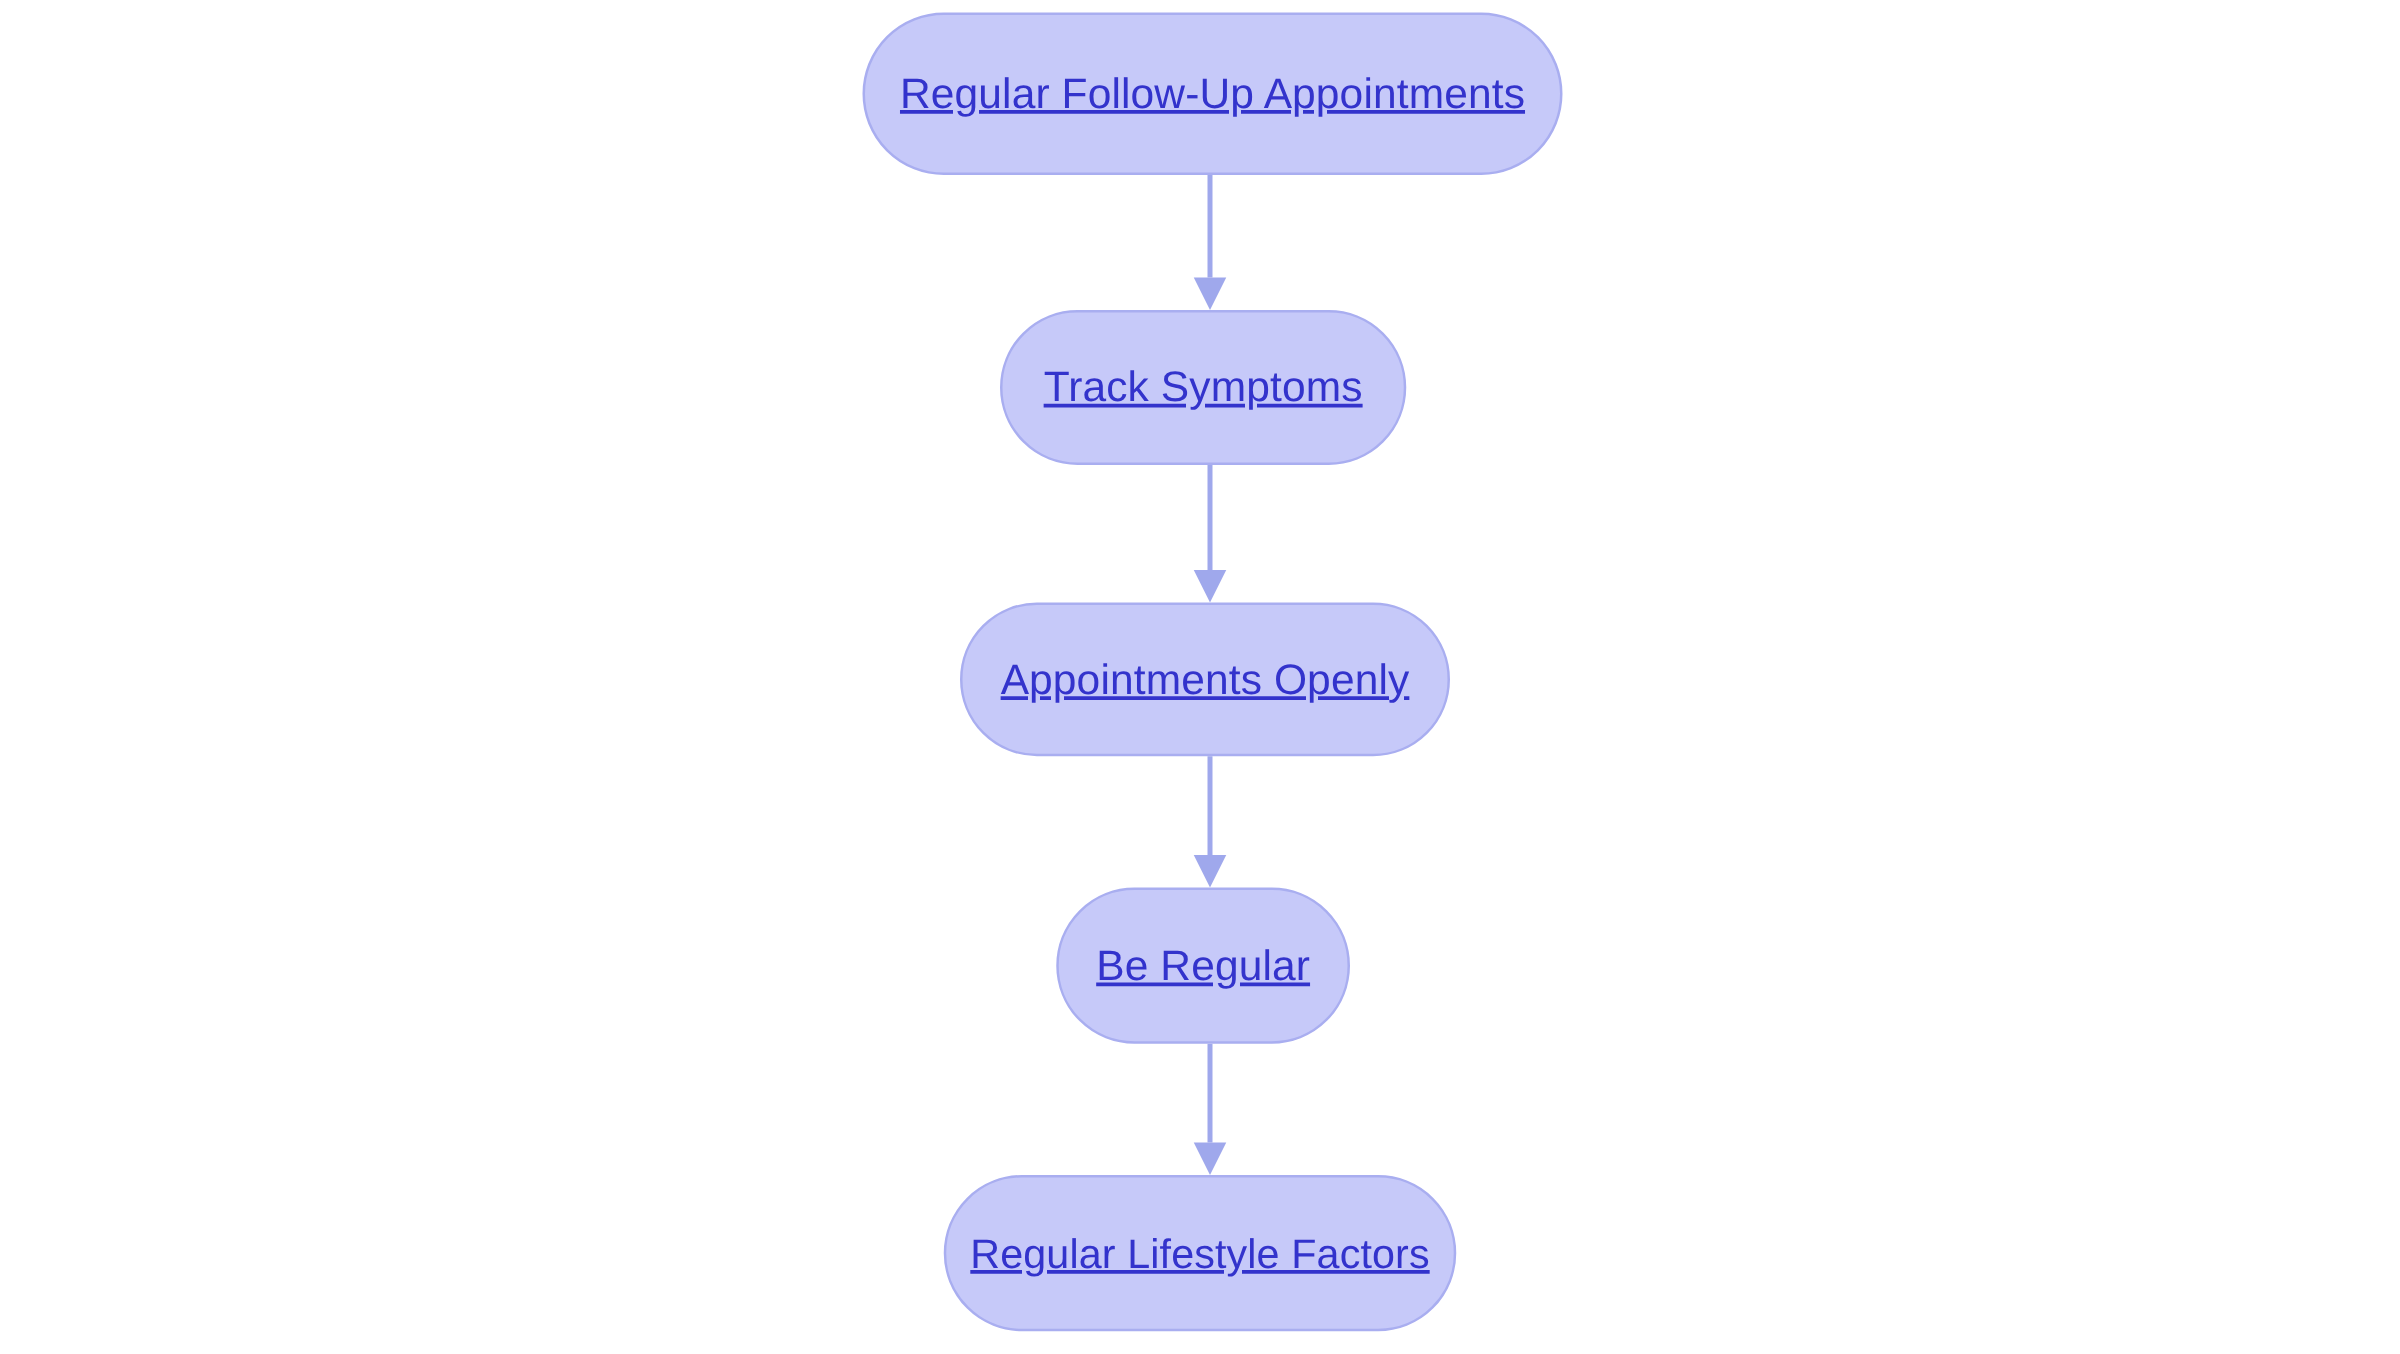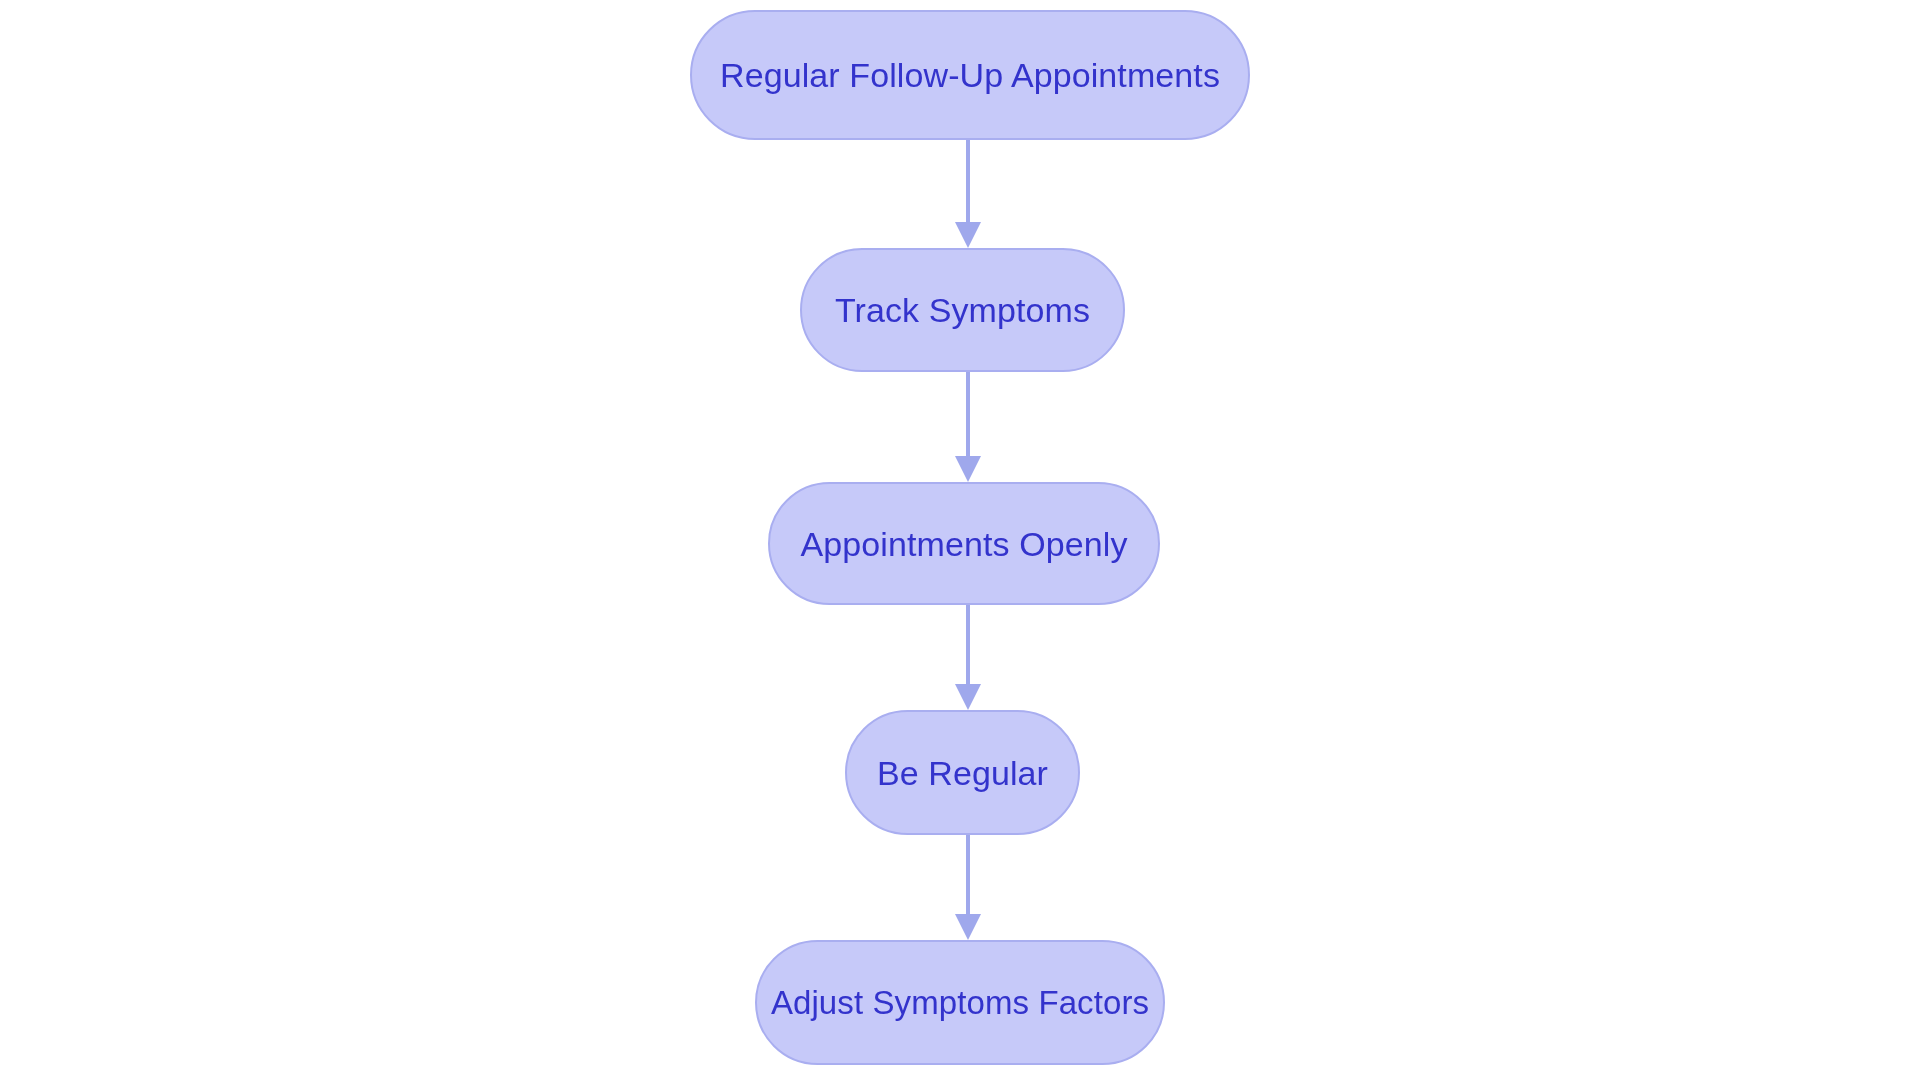--- a/index.html
+++ b/index.html
@@ -31,20 +31,21 @@
     background: #c6c9f9;
     border: 2px solid #a9aef0;
     border-radius: 9999px;
     color: #3333cc;
     font-size: 34px;
     font-weight: 400;
     letter-spacing: 0.1px;
     line-height: 1;
     white-space: nowrap;
     text-align: center;
+    text-decoration: underline;
   }
 
   .node-label {
     display: block;
     color: #3333cc;
     pointer-events: none;
   }
 
   
   .connector {
@@ -106,16 +107,16 @@
 
   <div class="node" style="left: 768px; top: 482px; width: 392px; height: 123px;">
     <span class="node-label">Appointments Openly</span>
   </div>
 
   <div class="node" style="left: 845px; top: 710px; width: 235px; height: 125px;">
     <span class="node-label">Be Regular</span>
   </div>
 
   <div class="node" style="left: 755px; top: 940px; width: 410px; height: 125px;">
-    <span class="node-label" style="font-size: 33px;">Adjust Symptoms Factors</span>
+    <span class="node-label" style="font-size: 33px;">Regular Lifestyle Factors</span>
   </div>
 
 </div>
 
 </body></html>

